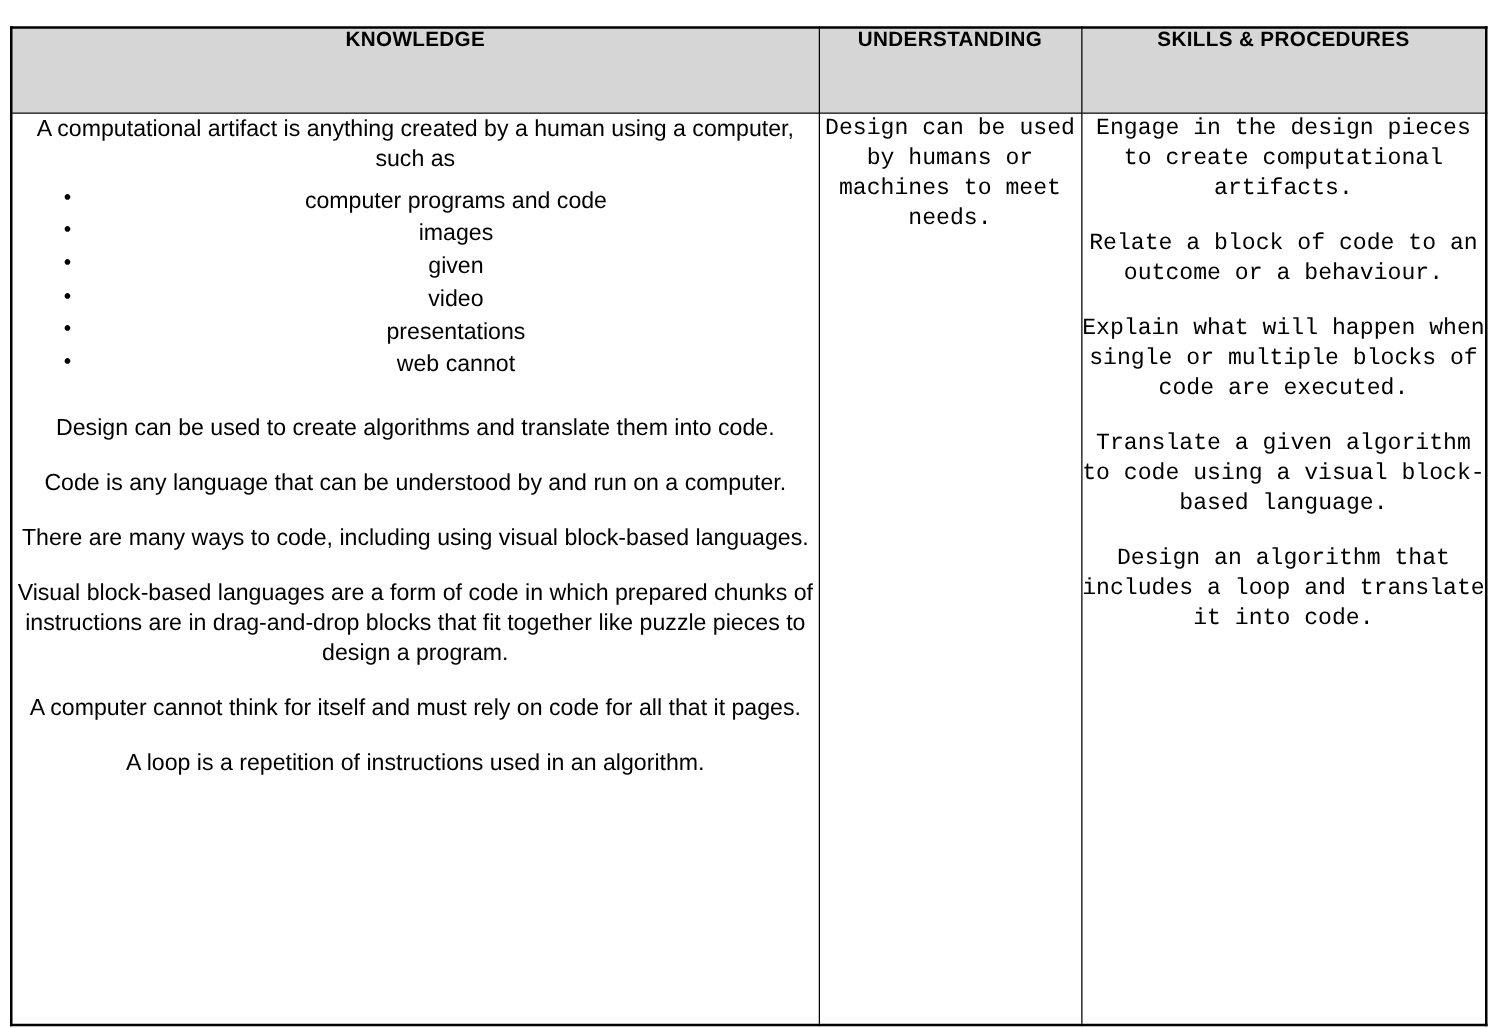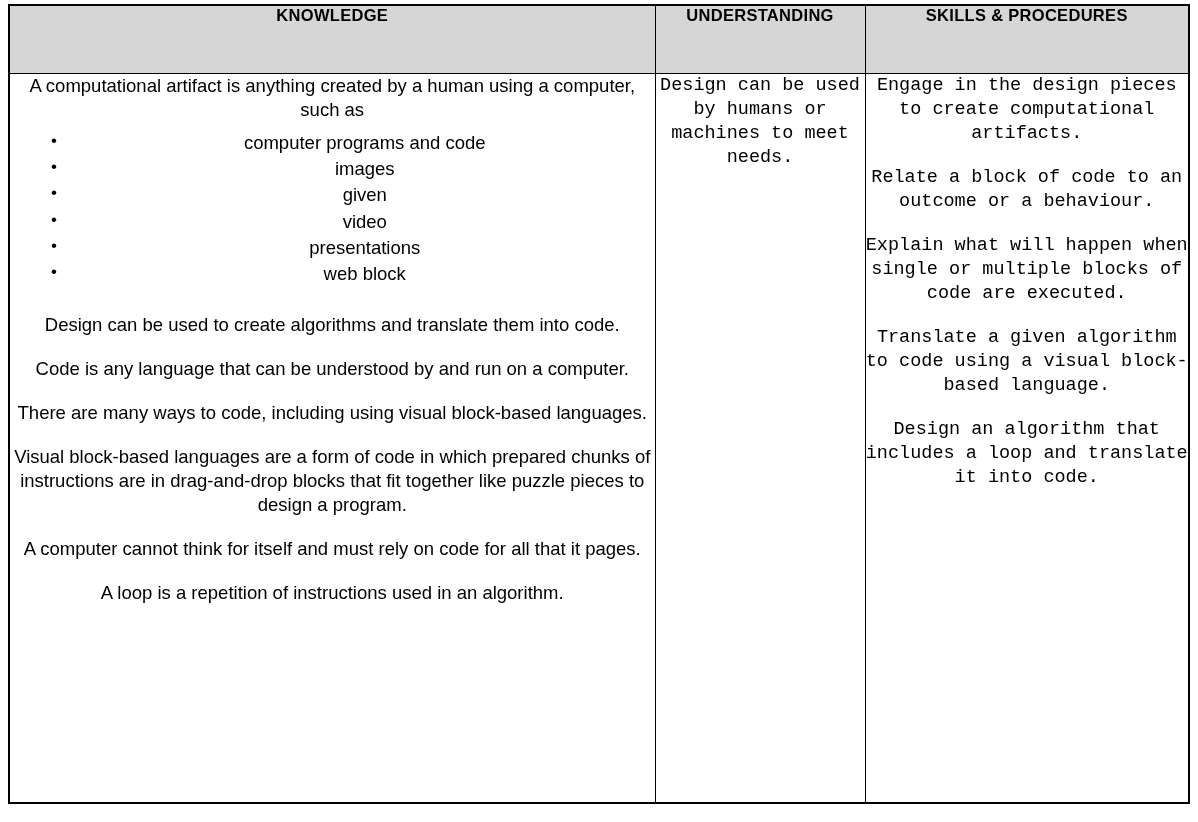--- a/index.html
+++ b/index.html
@@ -13,21 +13,21 @@
     font-family: "Liberation Sans", sans-serif;
     color: #000000;
     overflow: hidden;
   }
 
   .page {
     position: relative;
     width: 1198px;
     height: 738px;
     box-sizing: border-box;
-    padding: 4px 10px 14px 8px;
+    padding: 21px 10px 14px 8px;
   }
 
   table.curriculum {
     border-collapse: collapse;
     table-layout: fixed;
     width: 1180px;
     height: 800px;
     border: 2px solid #000000;
   }
 
@@ -125,21 +125,21 @@
       <tr>
 
         <td class="c-knowledge">
           <p class="intro">A computational artifact is anything created by a human using a computer, such as</p>
           <ul class="bullets">
             <li>computer programs and code</li>
             <li>images</li>
             <li>given</li>
             <li>video</li>
             <li>presentations</li>
-            <li>web block</li>
+            <li>web cannot</li>
           </ul>
           <p class="para">Design can be used to create algorithms and translate them into code.</p>
           <p class="para">Code is any language that can be understood by and run on a computer.</p>
           <p class="para">There are many ways to code, including using visual block-based languages.</p>
           <p class="para">Visual block-based languages are a form of code in which prepared chunks of instructions are in drag-and-drop blocks that fit together like puzzle pieces to design a program.</p>
           <p class="para">A computer cannot think for itself and must rely on code for all that it pages.</p>
           <p class="para">A loop is a repetition of instructions used in an algorithm.</p>
         </td>
 
         <td class="c-understanding">

